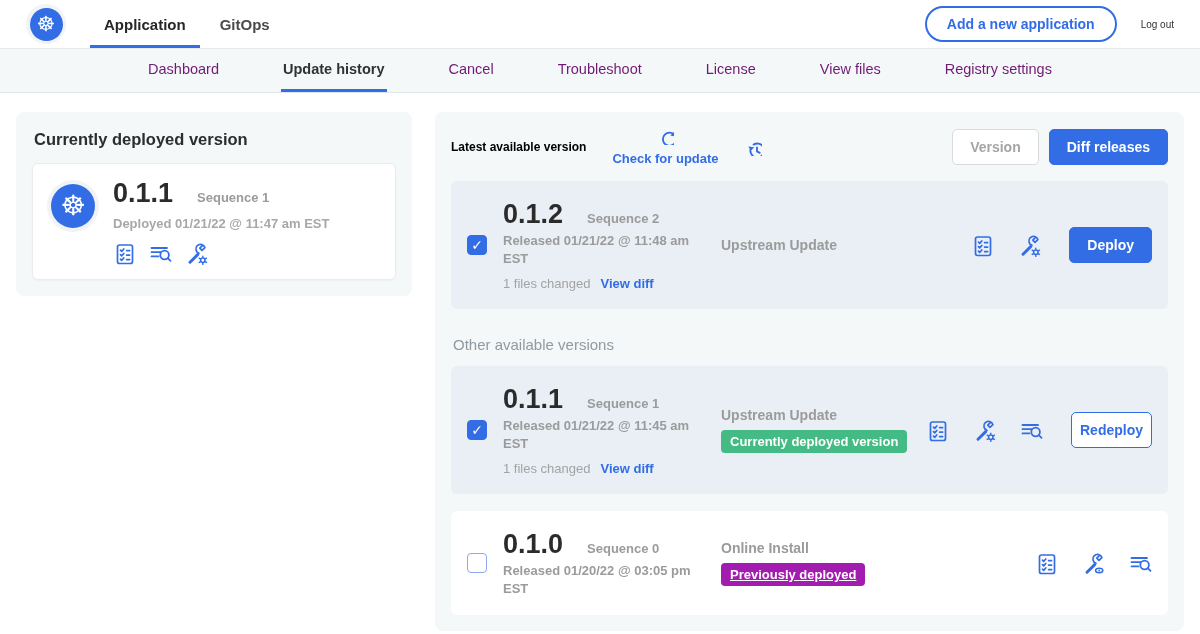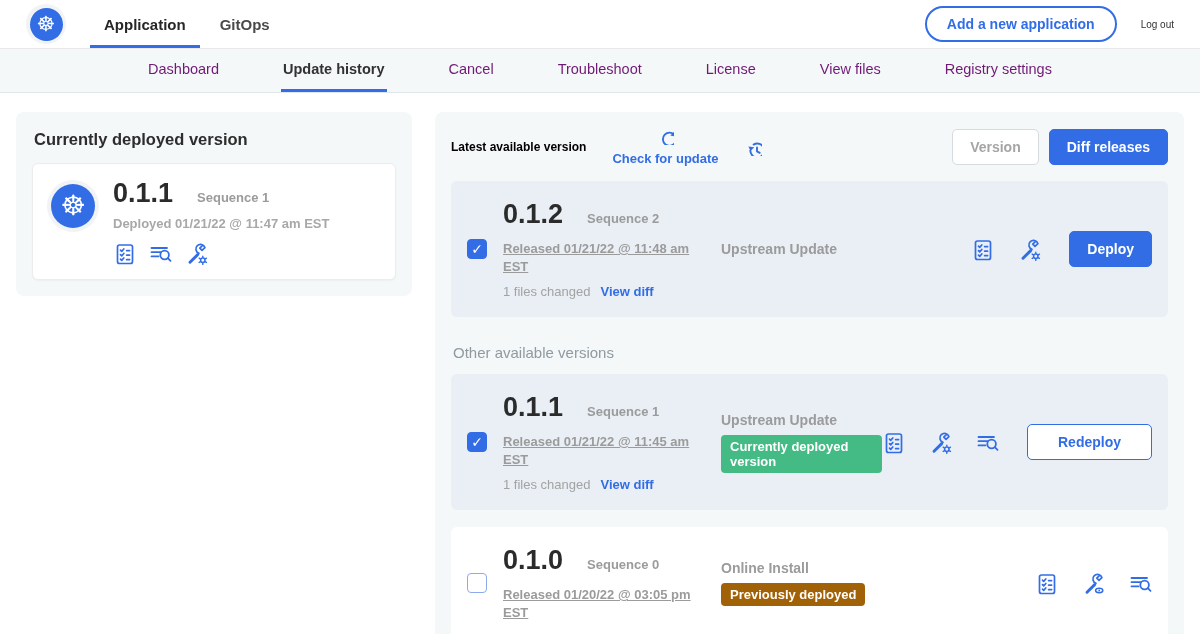--- a/index.html
+++ b/index.html
@@ -53,35 +53,35 @@
   .versions-panel { flex:1; padding:16px; }
   .panel-head { display:flex; align-items:center; }
   .panel-title { font-size:12px; font-weight:700; color:#000000; }
   .head-link { display:flex; align-items:center; gap:6px; color:#326de6; font-size:13px;
     font-weight:700; margin-left:26px; cursor:pointer;flex-direction:column; }
   .head-link .icon { width:17px; height:17px; }
   .head-actions { margin-left:auto; display:flex; gap:10px; }
   .btn { font-family:inherit; font-size:14px; font-weight:700; border-radius:5px; cursor:pointer; }
   .btn-cancel { background:#fff; border:1px solid #d7dbde; color:#a5a5a5; padding:9px 17px; }
   .btn-primary { background:#326de6; border:1px solid #326de6; color:#fff; padding:9px 17px; }
-  .btn-outline { background:#fff; border:1px solid #326de6; color:#326de6; padding:9px 30px; }
+  .btn-outline { background:#fff; border:1px solid #326de6; color:#326de6; padding:9px 8px; }
 
   .version-row { border-radius:6px; background:#e9eff5; display:flex; align-items:center;
     padding:18px 16px; margin-top:15px; }
   .version-row.white { background:#fff; margin-top:0; }
   .checkbox { width:20px; height:20px; border-radius:4px; background:#fff;
     border:1.5px solid #8fa9ee; flex:none; margin-right:16px; cursor:pointer;
     display:flex; align-items:center; justify-content:center; }
   .checkbox .mark { display:none; color:#fff; font-size:14px; font-weight:700;
     font-family:"DejaVu Sans",sans-serif; line-height:1; }
   .checkbox.checked { background:#326de6; border-color:#326de6; }
   .checkbox.checked .mark { display:block; }
   .ver-col { width:218px; flex:none; }
-  .released { font-size:13px; font-weight:600; color:#9b9b9b; margin-top:10px;
-    max-width:205px; line-height:1.35;text-decoration:underline; }
+  .released { font-size:13px; font-weight:600; color:#9b9b9b; margin-top:2px;
+    max-width:205px; line-height:1.35; }
   .files-line { display:flex; gap:10px; margin-top:9px; font-size:13px; }
   .files-changed { color:#a3a3a3; }
   .view-diff { color:#326de6; font-weight:700; cursor:pointer; }
   .src-col { flex:1; align-self:center; }
   .src-label { font-size:14px; font-weight:700; color:#9b9b9b; }
   .badge { display:inline-block; margin-top:7px; color:#fff; font-size:13px; font-weight:700;
     padding:4px 9px; border-radius:4px; }
   .row-actions { display:flex; align-items:center; gap:24px; color:#326de6; }
   .row-actions .btn { margin-left:4px; }
   .section-label { font-size:15px; font-weight:500; color:#8f9ba1; margin:27px 2px 0 2px; }
@@ -283,21 +283,21 @@
         </div>
         <div class="ver-col">
           <div class="ver-line">
             <span class="ver-num">0.1.0</span>
             <span class="seq">Sequence 0</span>
           </div>
           <div class="released">Released 01/20/22 @ 03:05 pm EST</div>
         </div>
         <div class="src-col">
           <div class="src-label">Online Install</div>
-          <span class="badge" style="background-color: #a16207;">Previously deployed</span>
+          <span class="badge" style="background-color: #a21caf; text-decoration: underline;">Previously deployed</span>
         </div>
         <div class="row-actions">
           <svg class="icon">
               <use href="#i-checklist"></use>
             </svg>
           <svg class="icon">
               <use href="#i-wrench-eye"></use>
             </svg>
           <svg class="icon">
               <use href="#i-lines-mag"></use>

